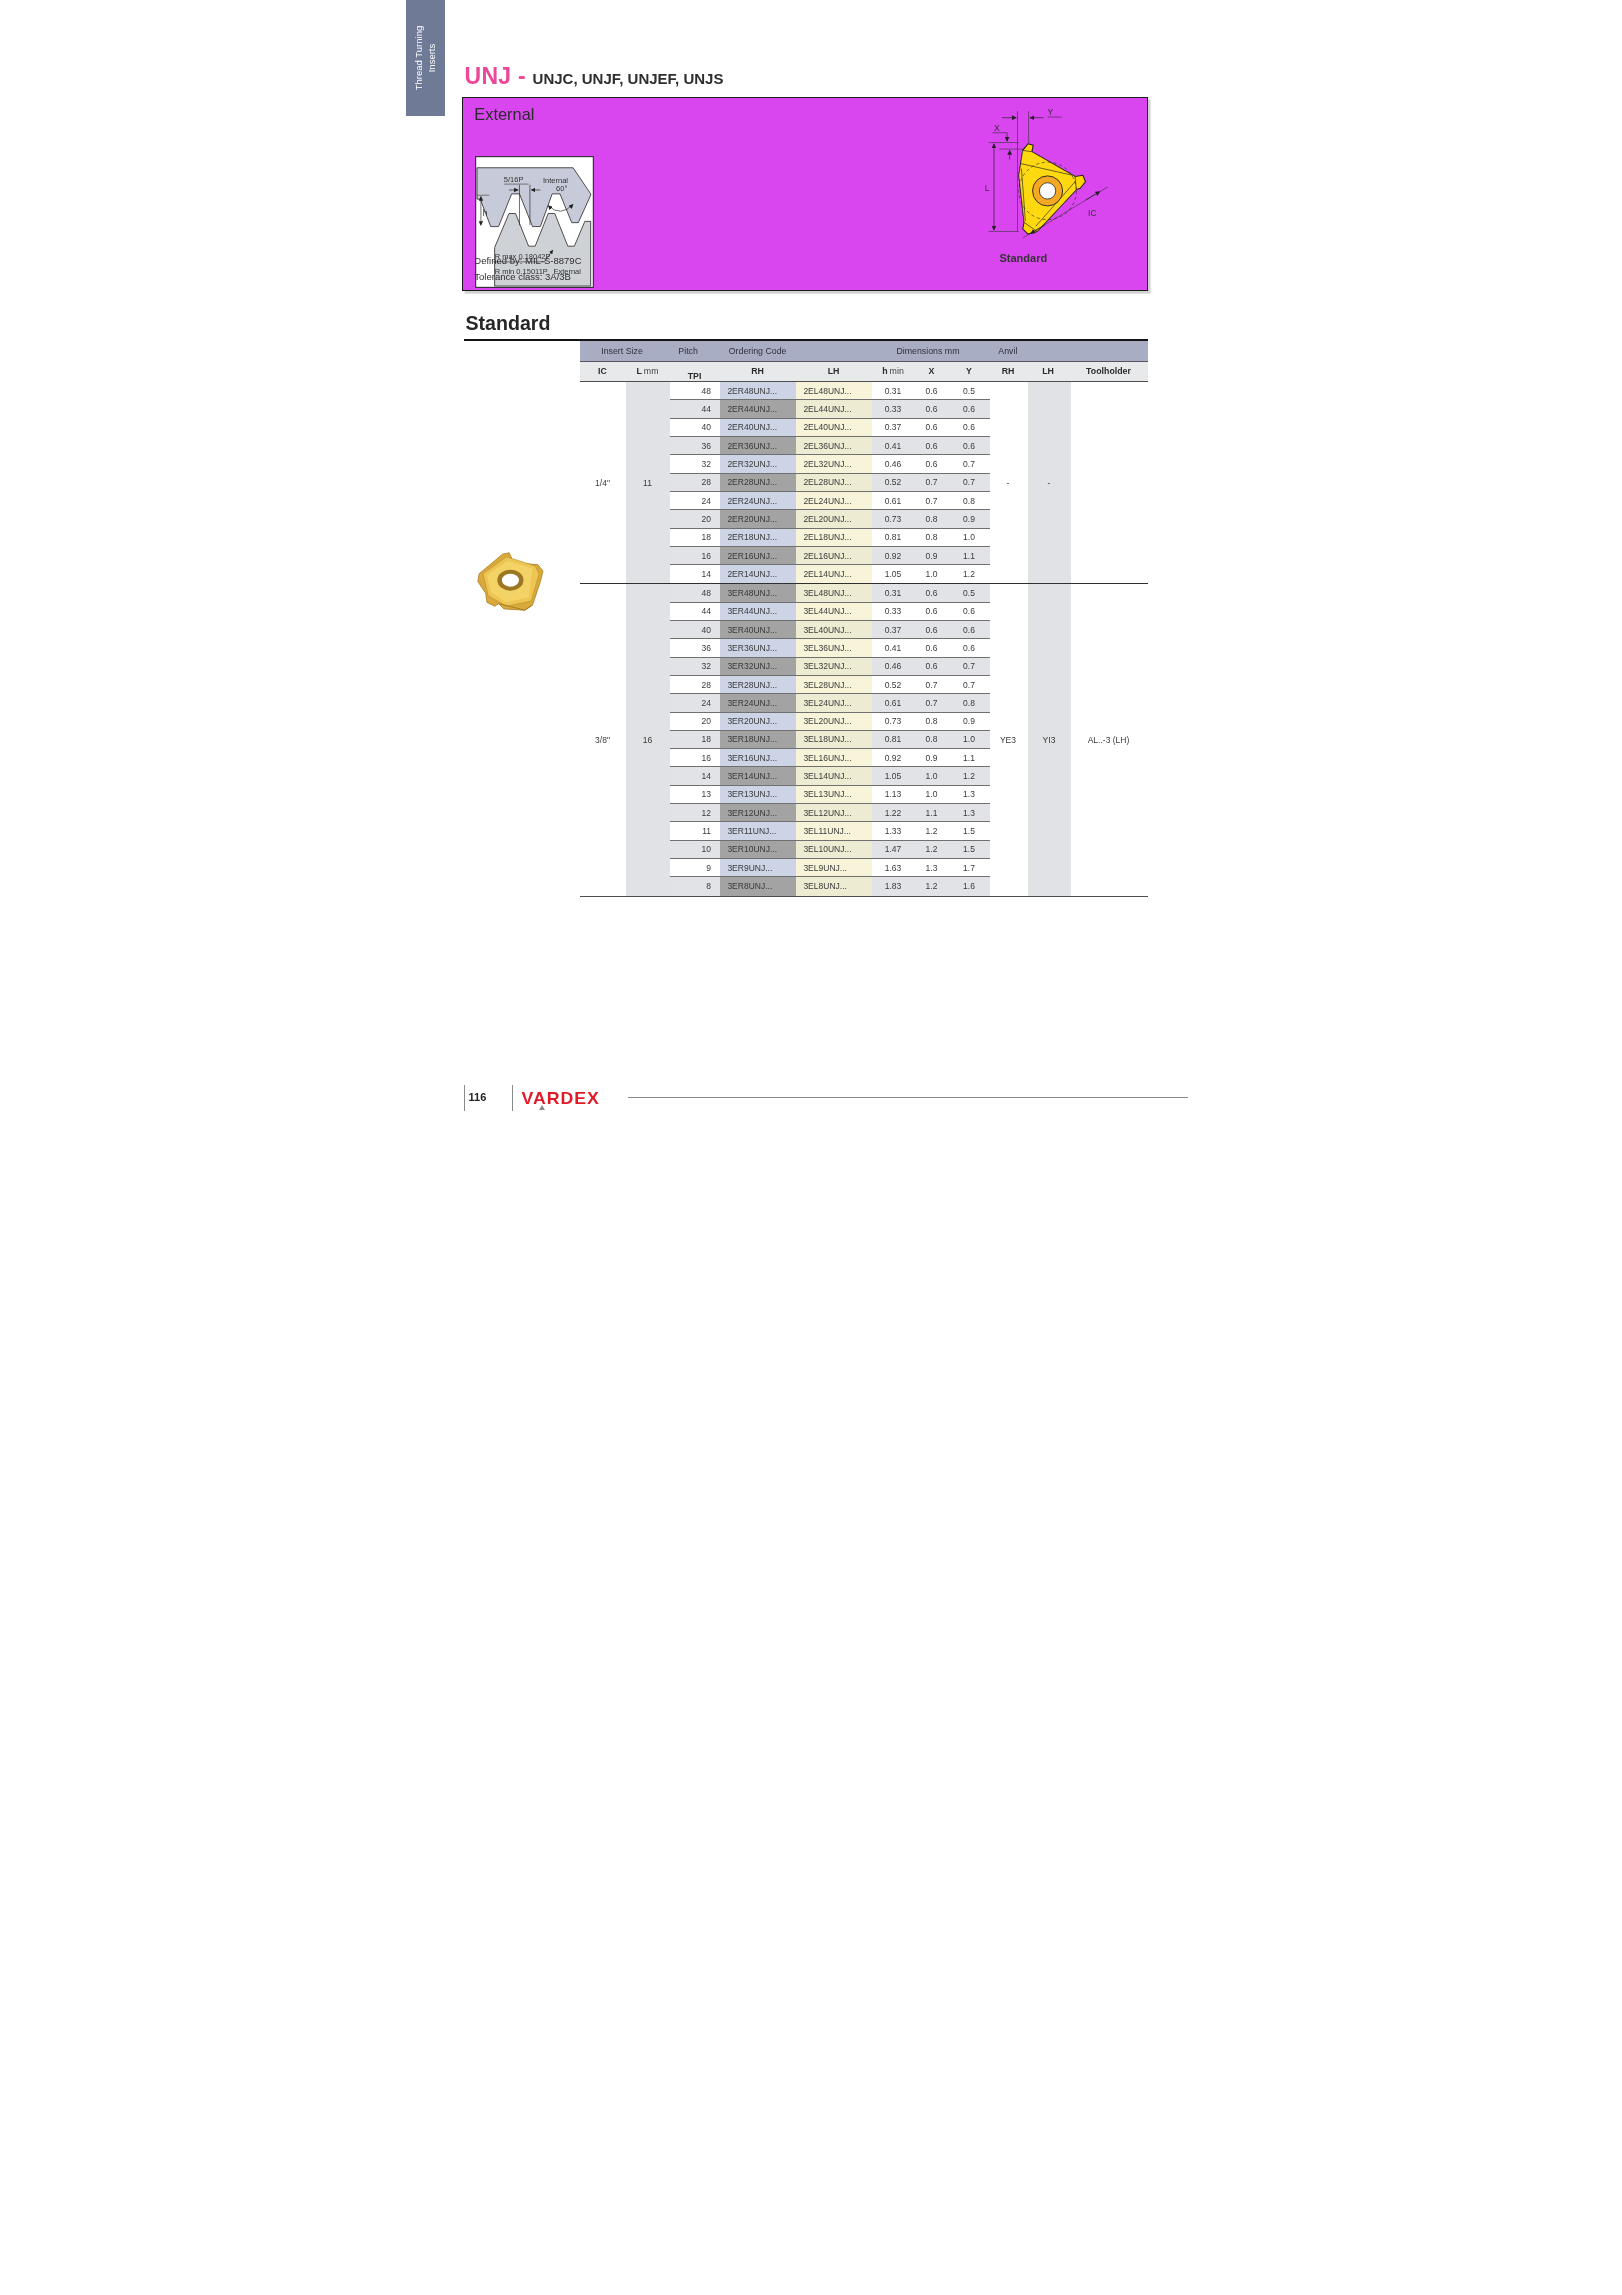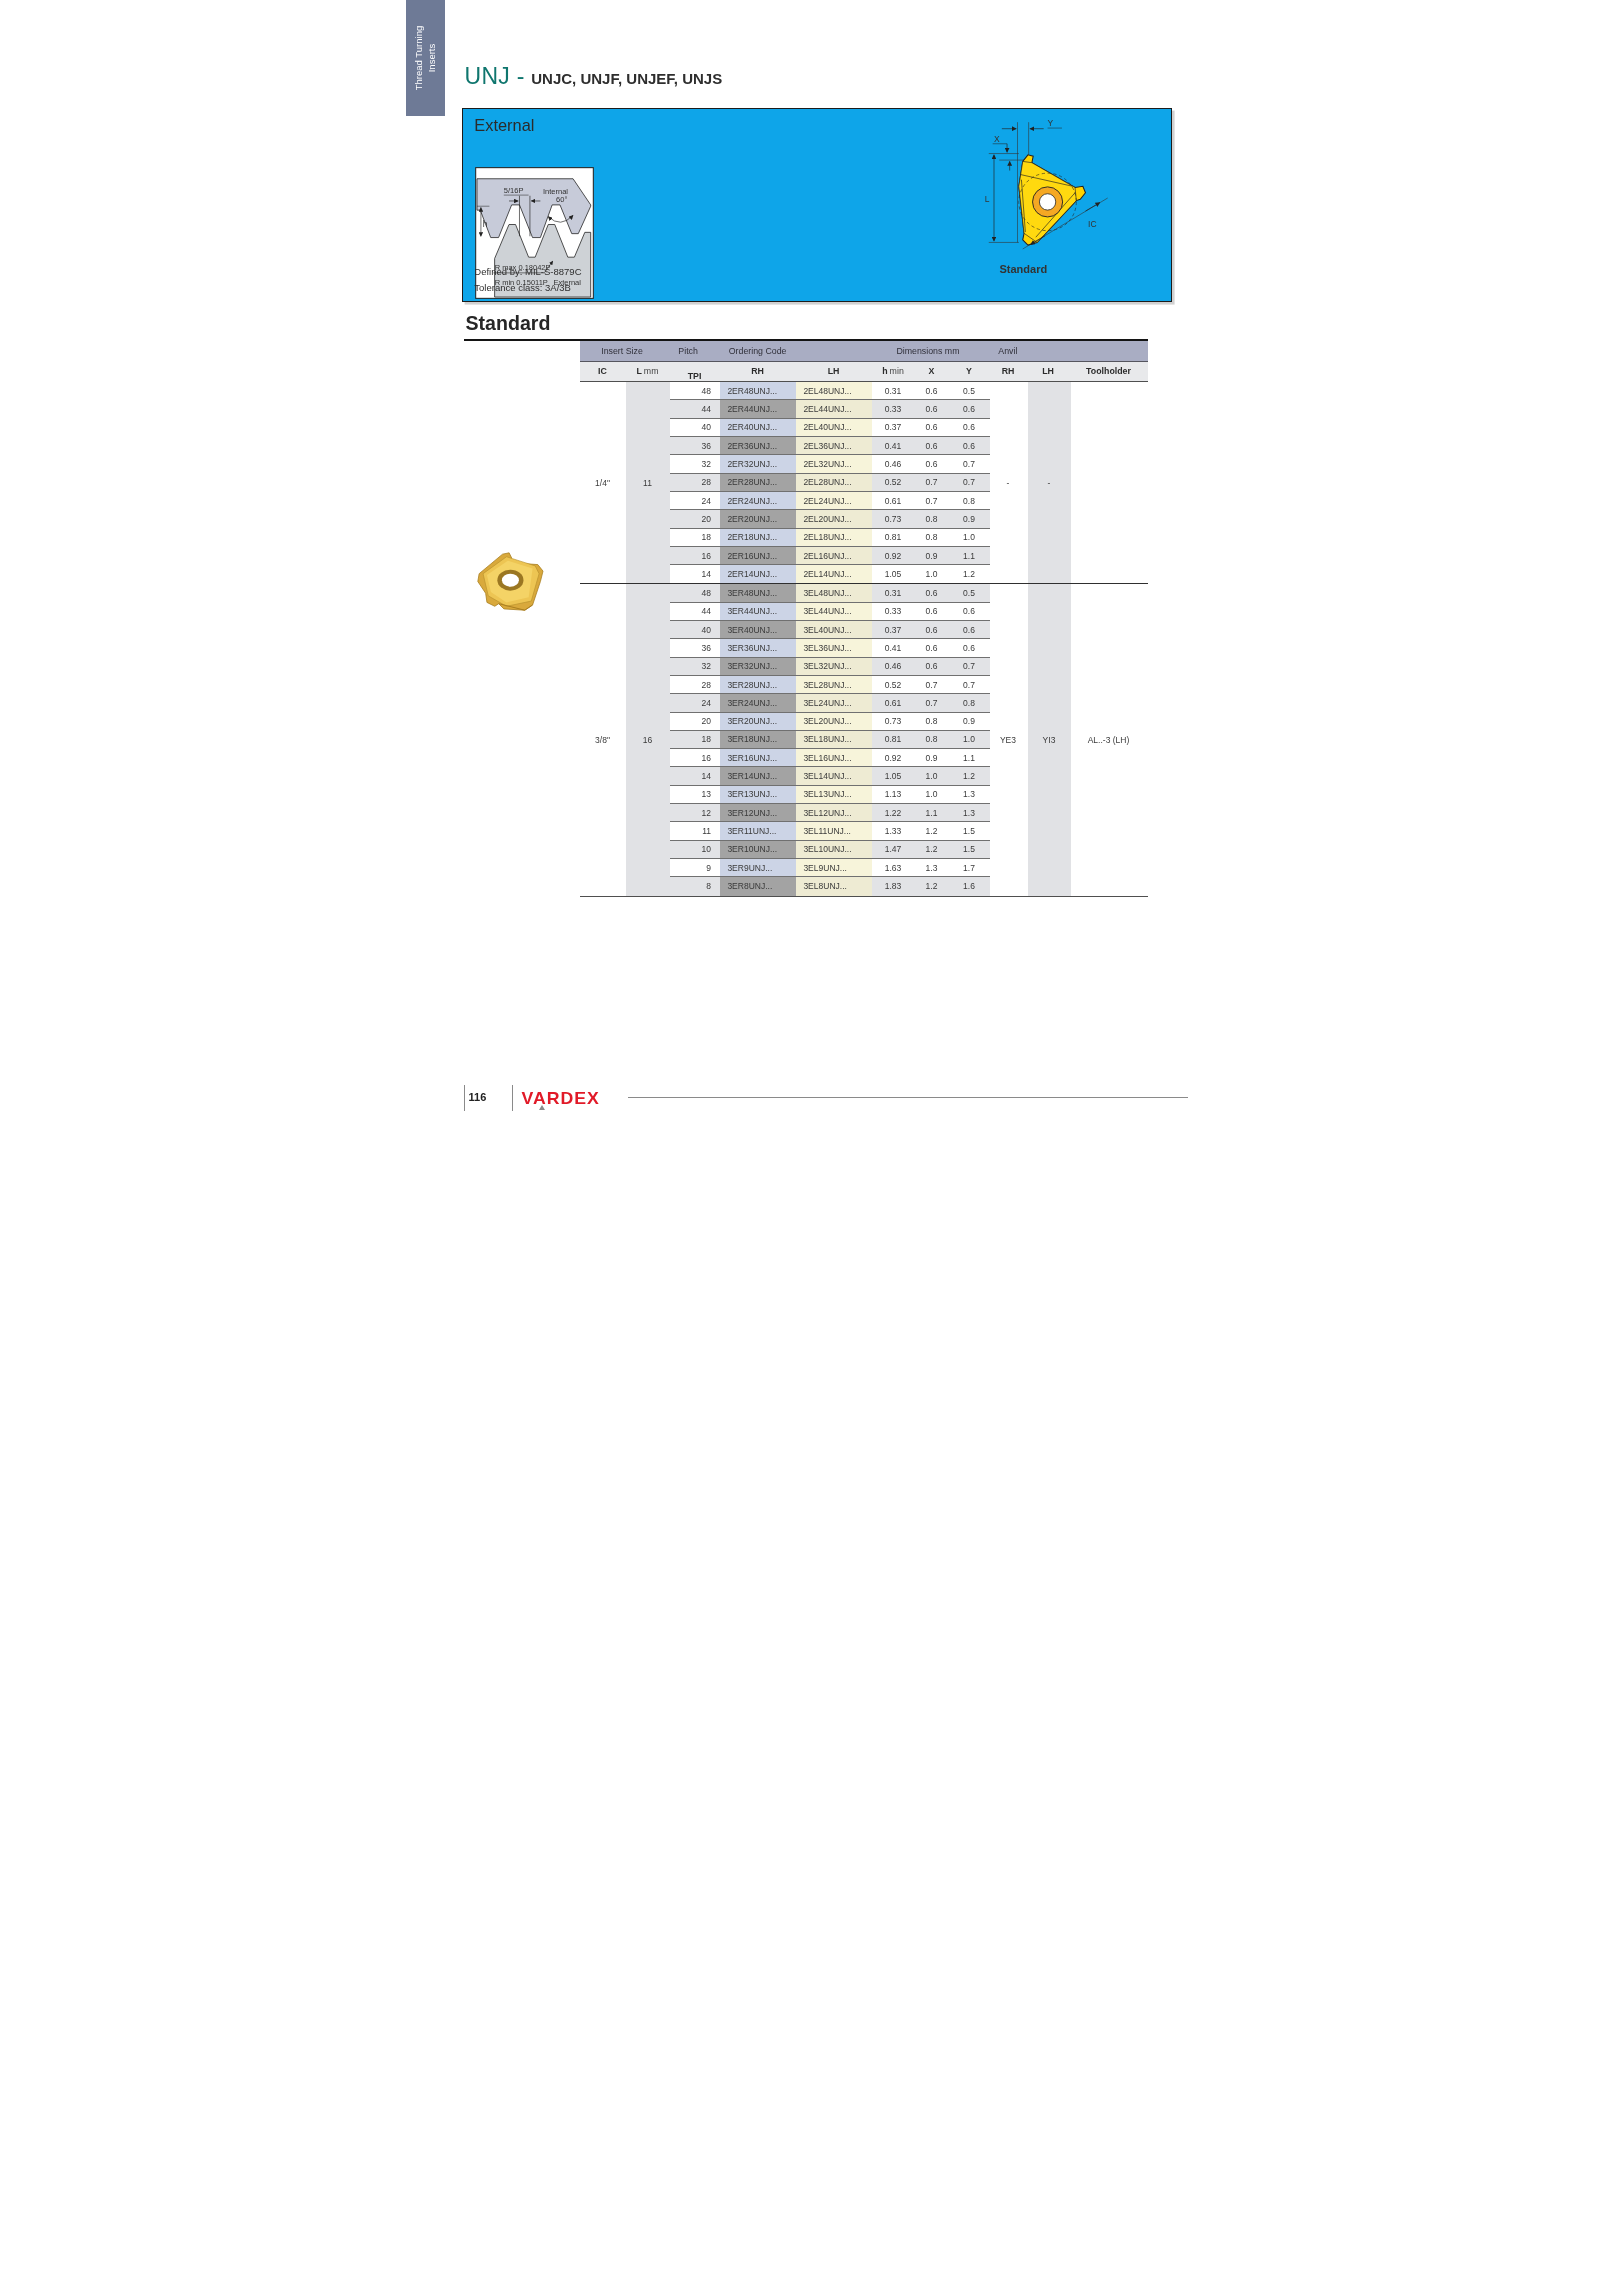--- a/index.html
+++ b/index.html
@@ -8,26 +8,26 @@
 
   
   .side-tab{position:absolute;left:0;top:0;width:39px;height:116px;background:#6e7a96;}
   .side-tab-text{position:absolute;left:0;top:0;width:116px;height:39px;
     transform-origin:0 0;transform:rotate(-90deg) translateX(-116px);
     display:flex;flex-direction:column;align-items:center;justify-content:center;
     color:#fff;font-size:9.5px;line-height:1.35;text-align:center;}
 
   
   .title{position:absolute;left:59px;top:63px;display:flex;align-items:baseline;gap:6.5px;}
-  .title-main{font-size:23px;font-weight:400;color:#0f766e;letter-spacing:0.3px;}
+  .title-main{font-size:23px;font-weight:700;color:#ec4899;letter-spacing:0.3px;}
   .title-sub{font-size:15px;font-weight:700;color:#2e2e2e;}
 
   
-  .ext-box{position:absolute;left:56px;top:108px;width:684px;height:192px;background:#0ea5e9;
-    border:1.3px solid #1c1c1c;box-shadow:2.6px 2.6px 0 rgba(0,0,0,0.18);padding-left:24px;}
+  .ext-box{position:absolute;left:56px;top:97px;width:684px;height:192px;background:#d946ef;
+    border:1.3px solid #1c1c1c;box-shadow:2.6px 2.6px 0 rgba(0,0,0,0.18);}
   .ext-heading{position:absolute;left:11.8px;top:6.5px;font-size:16.4px;color:#2b2b2b;}
   .ext-defined{position:absolute;left:11.8px;top:157px;font-size:9.5px;color:#2e2e2e;}
   .ext-tol{position:absolute;left:11.8px;top:173px;font-size:9.5px;color:#2e2e2e;}
   .profile-svg{position:absolute;left:12.4px;top:58px;}
   .insert-svg{position:absolute;left:497px;top:5.2px;}
   .ext-caption{position:absolute;left:537px;top:154px;font-size:11px;font-weight:600;color:#333;}
 
   
   .section-heading{position:absolute;left:60px;top:312px;font-size:19.6px;font-weight:800;color:#262626;}
 

